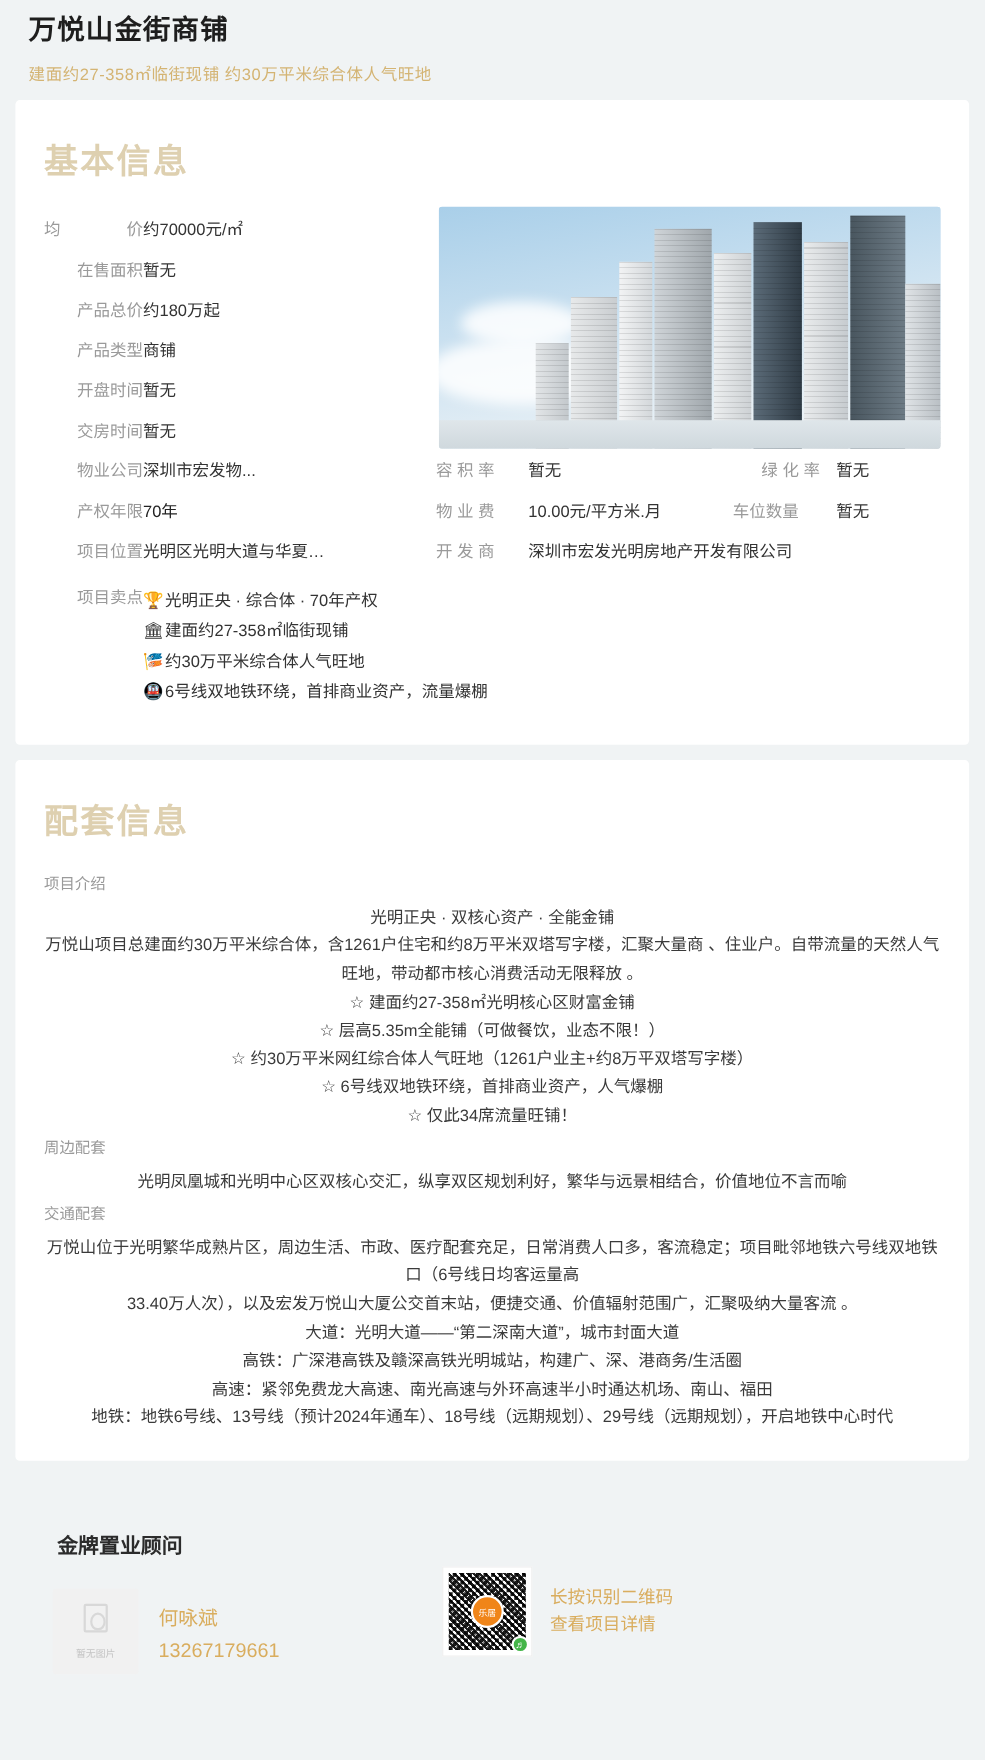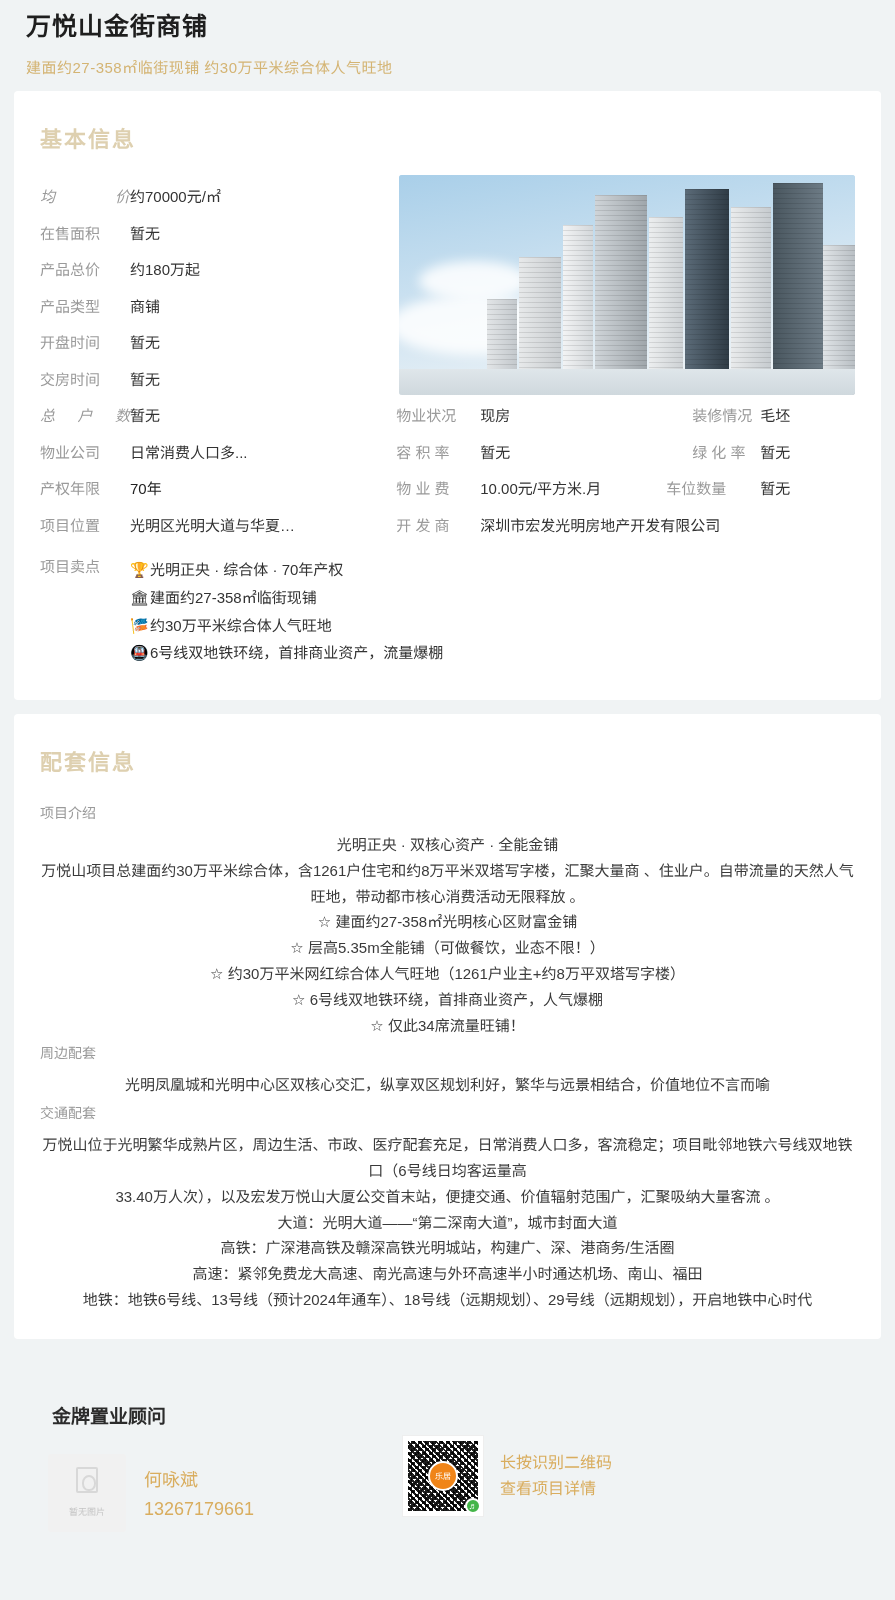--- a/index.html
+++ b/index.html
@@ -30,21 +30,21 @@
   }
 
   
   .card {
     background: #ffffff;
     margin: 0 14px 14px 14px;
     border-radius: 4px;
     padding: 30px 26px 26px 26px;
   }
   .section-title {
-    font-size: 22px;
+    font-size: 31px;
     font-weight: bold;
     color: #ded0b0;
     letter-spacing: 2px;
     margin-bottom: 26px;
   }
 
   
   .basic-wrap { position: relative; }
   .hero-img {
     position: absolute;
@@ -93,22 +93,23 @@
   .info-table td {
     font-size: 15px;
     padding: 7px 0;
     vertical-align: top;
     line-height: 1.5;
   }
   .lbl {
     color: #9a9a9a;
     width: 90px;
     white-space: nowrap;
-  }
-  .lbl.spread { text-align: justify; text-align-last: justify; font-style: italic; }
+    text-align: right;
+  }
+  .lbl.spread { text-align: justify; text-align-last: justify; }
   .val { color: #333; padding-left: 14px; white-space: nowrap; }
   .val.strong { color: #222; }
   .col-gap { width: 18px; }
   .half-lbl { color: #9a9a9a; width: 84px; white-space: nowrap; }
   .half-val { color: #333; padding-left: 10px; white-space: nowrap; }
 
   .selling-points { line-height: 1.85; font-size: 15px; color: #333; }
   .selling-points .sp-line { display: block; white-space: nowrap; }
   .sp-ico { display: inline-block; width: 20px; }
 
@@ -285,33 +286,22 @@
       <tr>
         <td class="lbl">交房时间</td>
         <td class="val">暂无</td>
         <td class="col-gap"></td>
             <td></td>
             <td></td>
             <td></td>
       </tr>
 
       <tr>
-        <td class="lbl spread">总 户 数</td>
-        <td class="val">暂无</td>
-        <td class="col-gap"></td>
-        <td class="half-lbl">物业状况</td>
-        <td class="half-val">现房</td>
-        <td>
-          <span class="half-lbl" style="display:inline-block;padding-left:30px;">装修情况</span>
-          <span class="half-val">毛坯</span>
-        </td>
-      </tr>
-      <tr>
         <td class="lbl">物业公司</td>
-        <td class="val">日常消费人口多...</td>
+        <td class="val">深圳市宏发物...</td>
         <td class="col-gap"></td>
         <td class="half-lbl spread">容 积 率</td>
         <td class="half-val">暂无</td>
         <td>
           <span class="half-lbl" style="display:inline-block;padding-left:30px;">绿 化 率</span>
           <span class="half-val">暂无</span>
         </td>
       </tr>
       <tr>
         <td class="lbl">产权年限</td>

